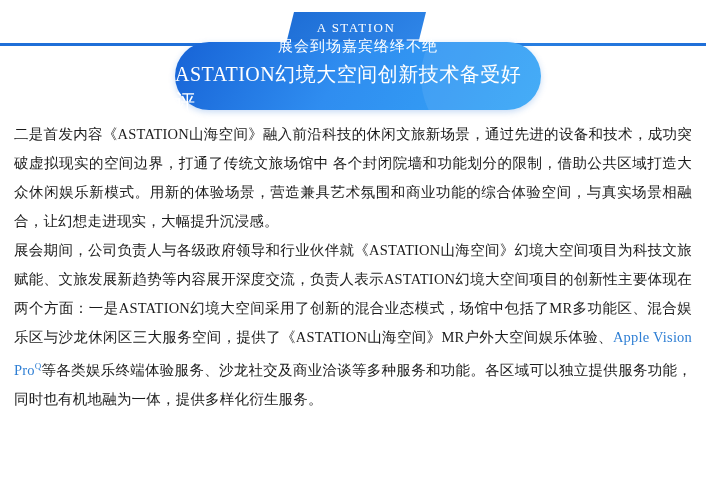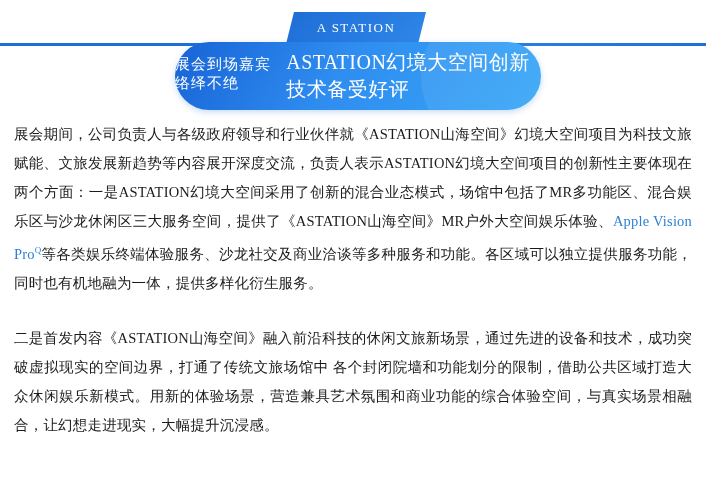--- a/index.html
+++ b/index.html
@@ -80,21 +80,21 @@
     background: rgba(255,255,255,0.08);
     border-radius: 50%;
   }
   .banner-text {
     position: absolute;
     left: 175px;
     top: 42px;
     width: 366px;
     height: 68px;
     display: flex;
-    flex-direction: row;
+    flex-direction: column;
     align-items: center;
     justify-content: center;
     color: #ffffff;
     font-family: "Liberation Serif", serif;
   }
   .banner-line1 {
     font-size: 15px;
     letter-spacing: 1px;
     margin-bottom: 5px;
   }
@@ -142,15 +142,15 @@
   <div class="tab"></div>
   <div class="tab-label">A STATION</div>
   <div class="banner"></div>
   <div class="banner-text">
     <div class="banner-line1">展会到场嘉宾络绎不绝</div>
     <div class="banner-line2">ASTATION幻境大空间创新技术备受好评</div>
   </div>
 </div>
 
 <div class="content">
+  <p class="para para-2">二是首发内容《ASTATION山海空间》融入前沿科技的休闲文旅新场景，通过先进的设备和技术，成功突破虚拟现实的空间边界，打通了传统文旅场馆中 各个封闭院墙和功能划分的限制，借助公共区域打造大众休闲娱乐新模式。用新的体验场景，营造兼具艺术氛围和商业功能的综合体验空间，与真实场景相融合，让幻想走进现实，大幅提升沉浸感。</p>
   <p class="para para-1"><span>展会期间，公司负责人与各级政府领导和行业伙伴就《ASTATION山海空间》幻境大空间项目为科技文旅赋能、文旅发展新趋势等内容展开深度交流，负责人表示ASTATION幻境大空间项目的创新性主要体现在两个方面：一是ASTATION幻境大空间采用了创新的混合业态模式，场馆中包括了MR多功能区、混合娱乐区与沙龙休闲区三大服务空间，提供了《ASTATION山海空间》MR户外大空间娱乐体验、</span><a class="link" href="#">Apple Vision Pro</a><span class="link-sup">Q</span><span>等各类娱乐终端体验服务、沙龙社交及商业洽谈等多种服务和功能。各区域可以独立提供服务功能，同时也有机地融为一体，提供多样化衍生服务。</span></p>
-  <p class="para para-2">二是首发内容《ASTATION山海空间》融入前沿科技的休闲文旅新场景，通过先进的设备和技术，成功突破虚拟现实的空间边界，打通了传统文旅场馆中 各个封闭院墙和功能划分的限制，借助公共区域打造大众休闲娱乐新模式。用新的体验场景，营造兼具艺术氛围和商业功能的综合体验空间，与真实场景相融合，让幻想走进现实，大幅提升沉浸感。</p>
 </div>
 
 </body></html>

